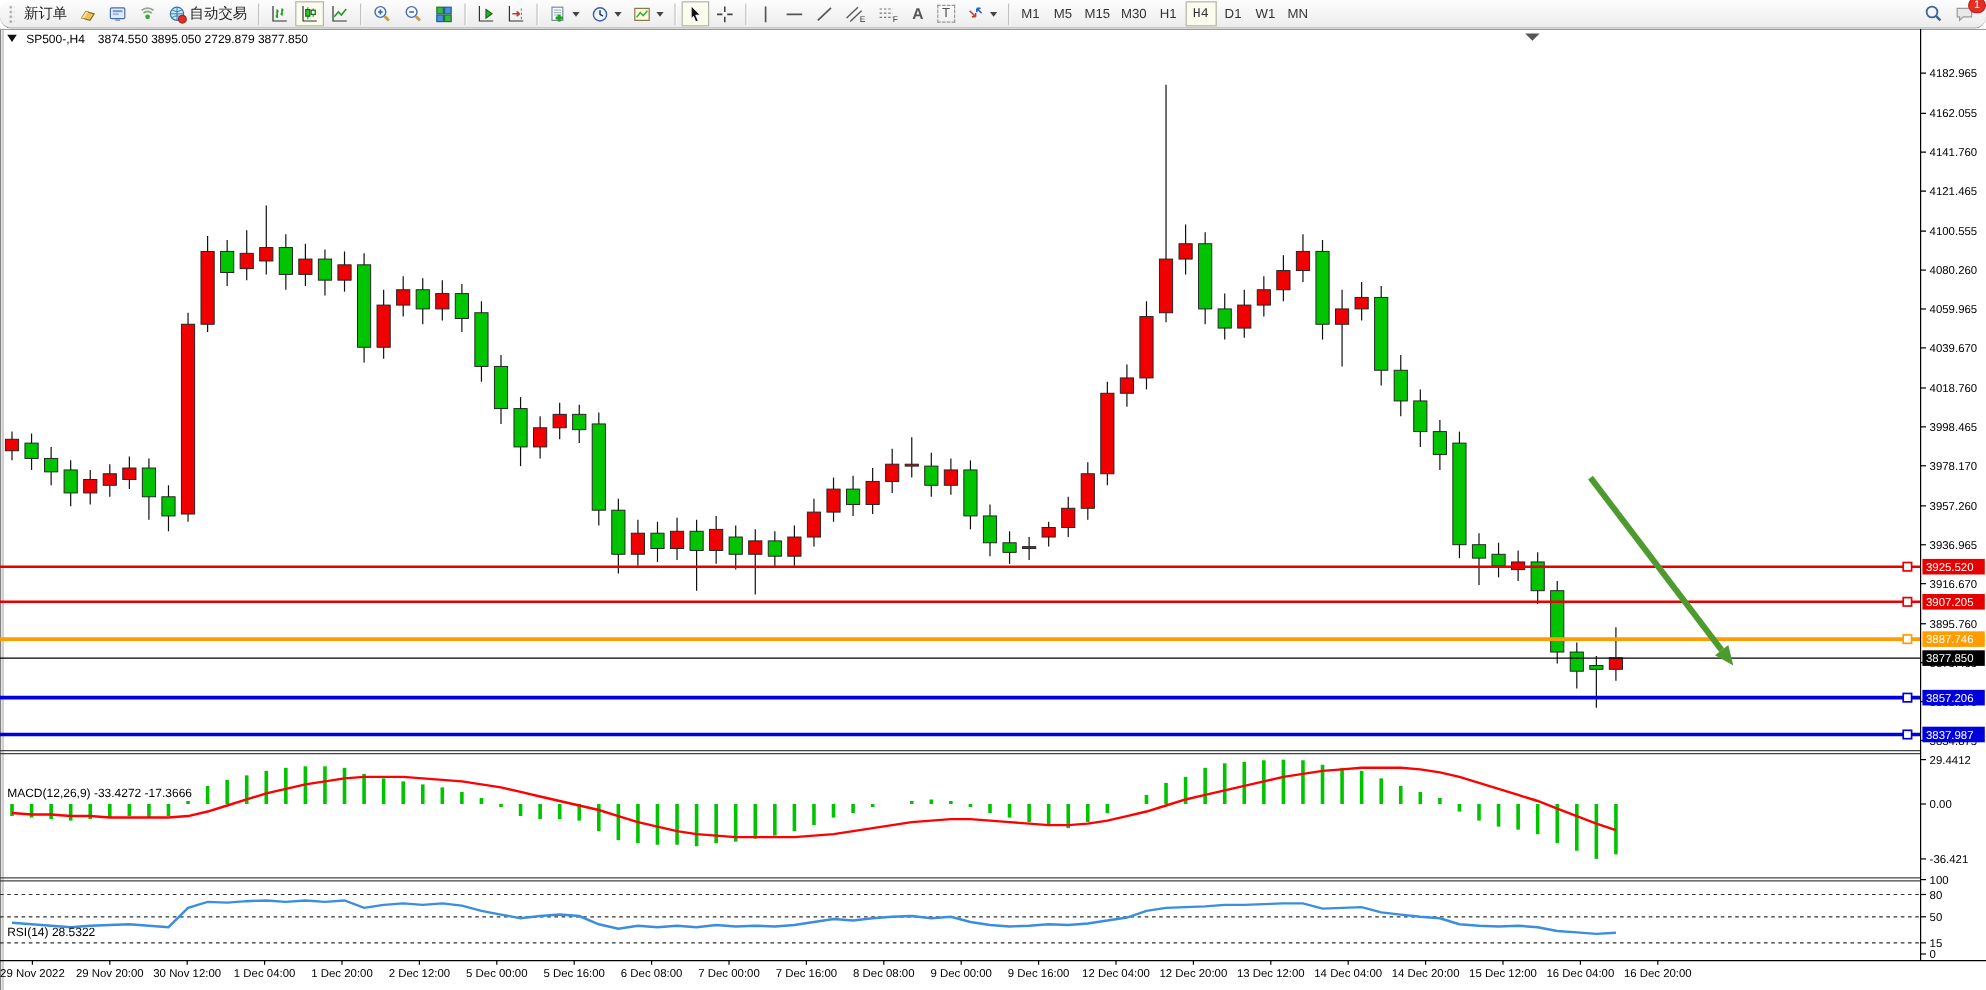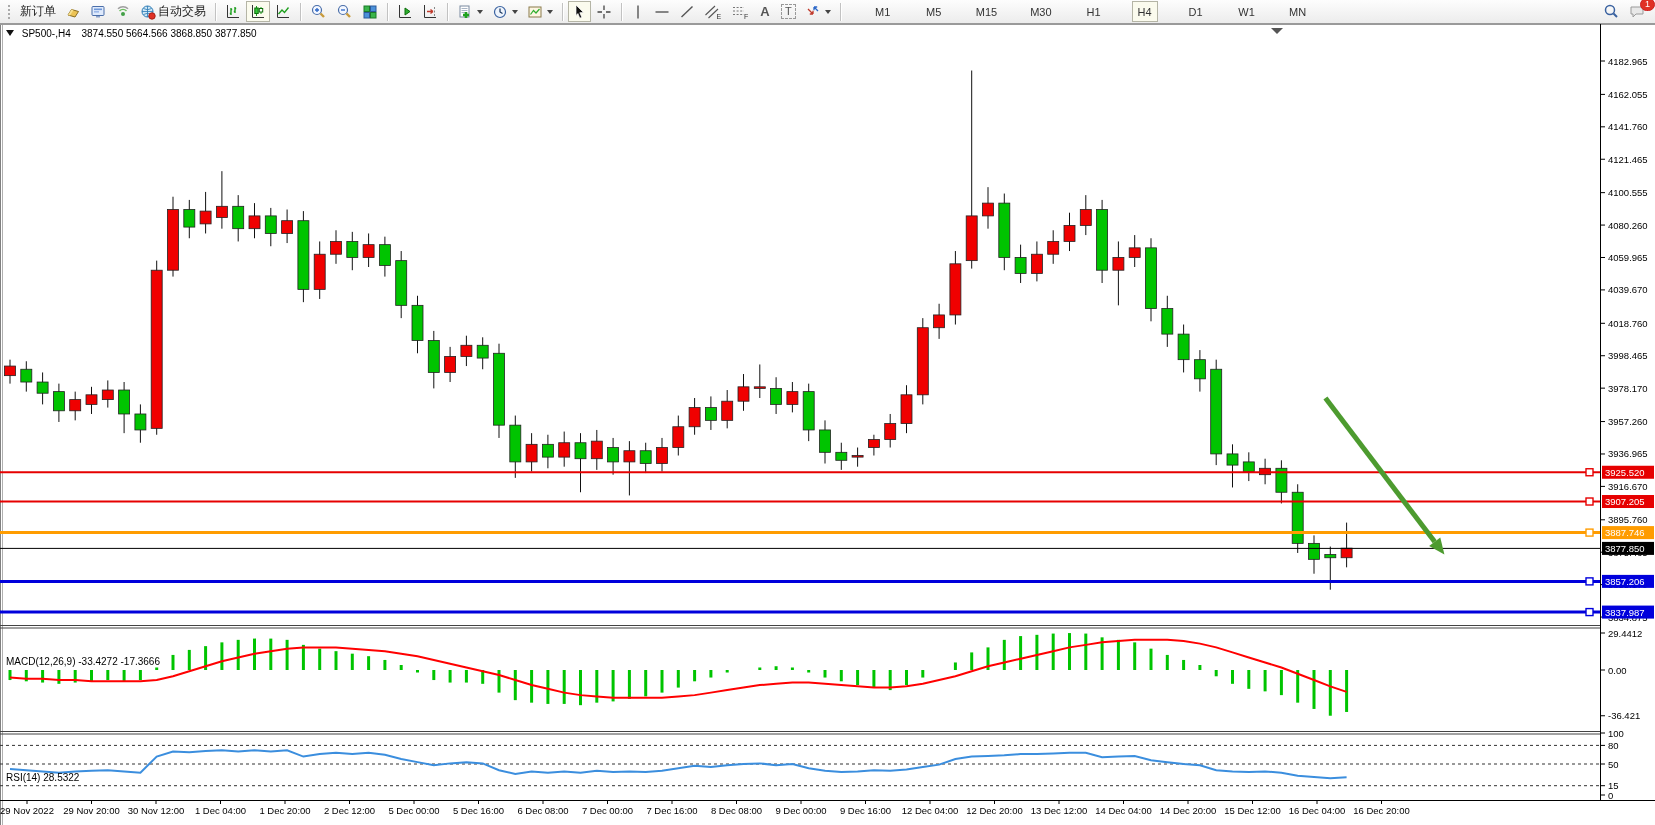--- a/index.html
+++ b/index.html
@@ -1,33 +1,33 @@
 <!DOCTYPE html>
 <html><head>
 <meta charset="utf-8">
 <style>
   html,body{margin:0;padding:0;background:#d4d0c8;}
   .app{position:relative;width:1655px;height:825px;background:#fff;overflow:hidden;
        font-family:"Liberation Sans",sans-serif;-webkit-font-smoothing:antialiased;}
   
   .toolbar{position:absolute;left:0;top:0;width:1655px;height:24px;box-sizing:border-box;
            background:linear-gradient(#fdfdfd,#ececec);border-bottom:1px solid #9a9a9a;
-           display:flex;align-items:center;padding:0 4px;gap:1px;}
+           display:flex;align-items:center;padding:0 4px;gap:1px;border-radius:10px;}
   .grip{width:5px;height:16px;margin:0 3px;
         background-image:radial-gradient(circle,#aaa 1px,transparent 1.2px);
         background-size:4px 4px;}
   .tb{border:1px solid transparent;background:transparent;height:21px;min-width:22px;
       display:inline-flex;align-items:center;justify-content:center;padding:0 3px;gap:2px;
       font-family:"Liberation Sans",sans-serif;font-size:12px;color:#222;cursor:default;}
-  .tb.active{background:#fbfbee;border:1px solid #b5b5a6;}
+  .tb.active{background:#fbfbee;border:1px solid #b5b5a6;font-family:Liberation Mono, monospace;}
   .tb svg{display:block;}
   .sep{width:1px;height:18px;background:#c2c2c2;margin:0 4px;box-shadow:1px 0 0 #fff;}
   .caret{width:0;height:0;border-left:3px solid transparent;border-right:3px solid transparent;
          border-top:4px solid #444;margin-left:2px;}
-  .tf{font-size:11px;color:#333;min-width:26px;margin-left:24px;}
+  .tf{font-size:11px;color:#333;min-width:26px;}
   .tf.active{background:#fbfbee;border:1px solid #b5b5a6;}
   .spacer{flex:1;}
   .chatwrap{position:relative;}
   .badge{position:absolute;top:-4px;right:-5px;background:#e03125;color:#fff;border-radius:8px;
          font-size:9px;line-height:11px;min-width:11px;text-align:center;padding:0 1px;
          border:1px solid #c22;}
   
   .chart-area{position:absolute;left:0;top:24px;width:1655px;height:801px;background:#fff;}
   #chart-svg{position:absolute;left:0;top:0;}
   #chart-svg text{font-family:"Liberation Sans",sans-serif;font-size:9.5px;fill:#000;}
@@ -643,18 +643,18 @@
           <rect x="1602" y="550.8817891373802" width="52" height="13" fill="#0000DC"></rect>
           <text x="1605" y="560.8817891373802" fill="#ffffff" style="fill:#ffffff">3857.206</text>
           <rect x="1602" y="581.5830670926518" width="52" height="13" fill="#0000DC"></rect>
           <text x="1605" y="591.5830670926518" fill="#ffffff" style="fill:#ffffff">3837.987</text>
         </g>
       </svg>
 
     <div class="overlay" style="left:6px;top:4px">
       <span class="title-tri"></span>
       <span>SP500-,H4</span>
-      <span style="margin-left:8px">3874.550 5664.566 3868.850 3877.850</span>
+      <span style="margin-left:8px">3874.550 3895.050 2729.879 3877.850</span>
     </div>
     <div class="overlay" style="left:6px;top:632px">MACD(12,26,9) -33.4272 -17.3666</div>
     <div class="overlay" style="left:6px;top:748px">RSI(14) 28.5322</div>
   </div>
 </div>
 
 </body></html>

